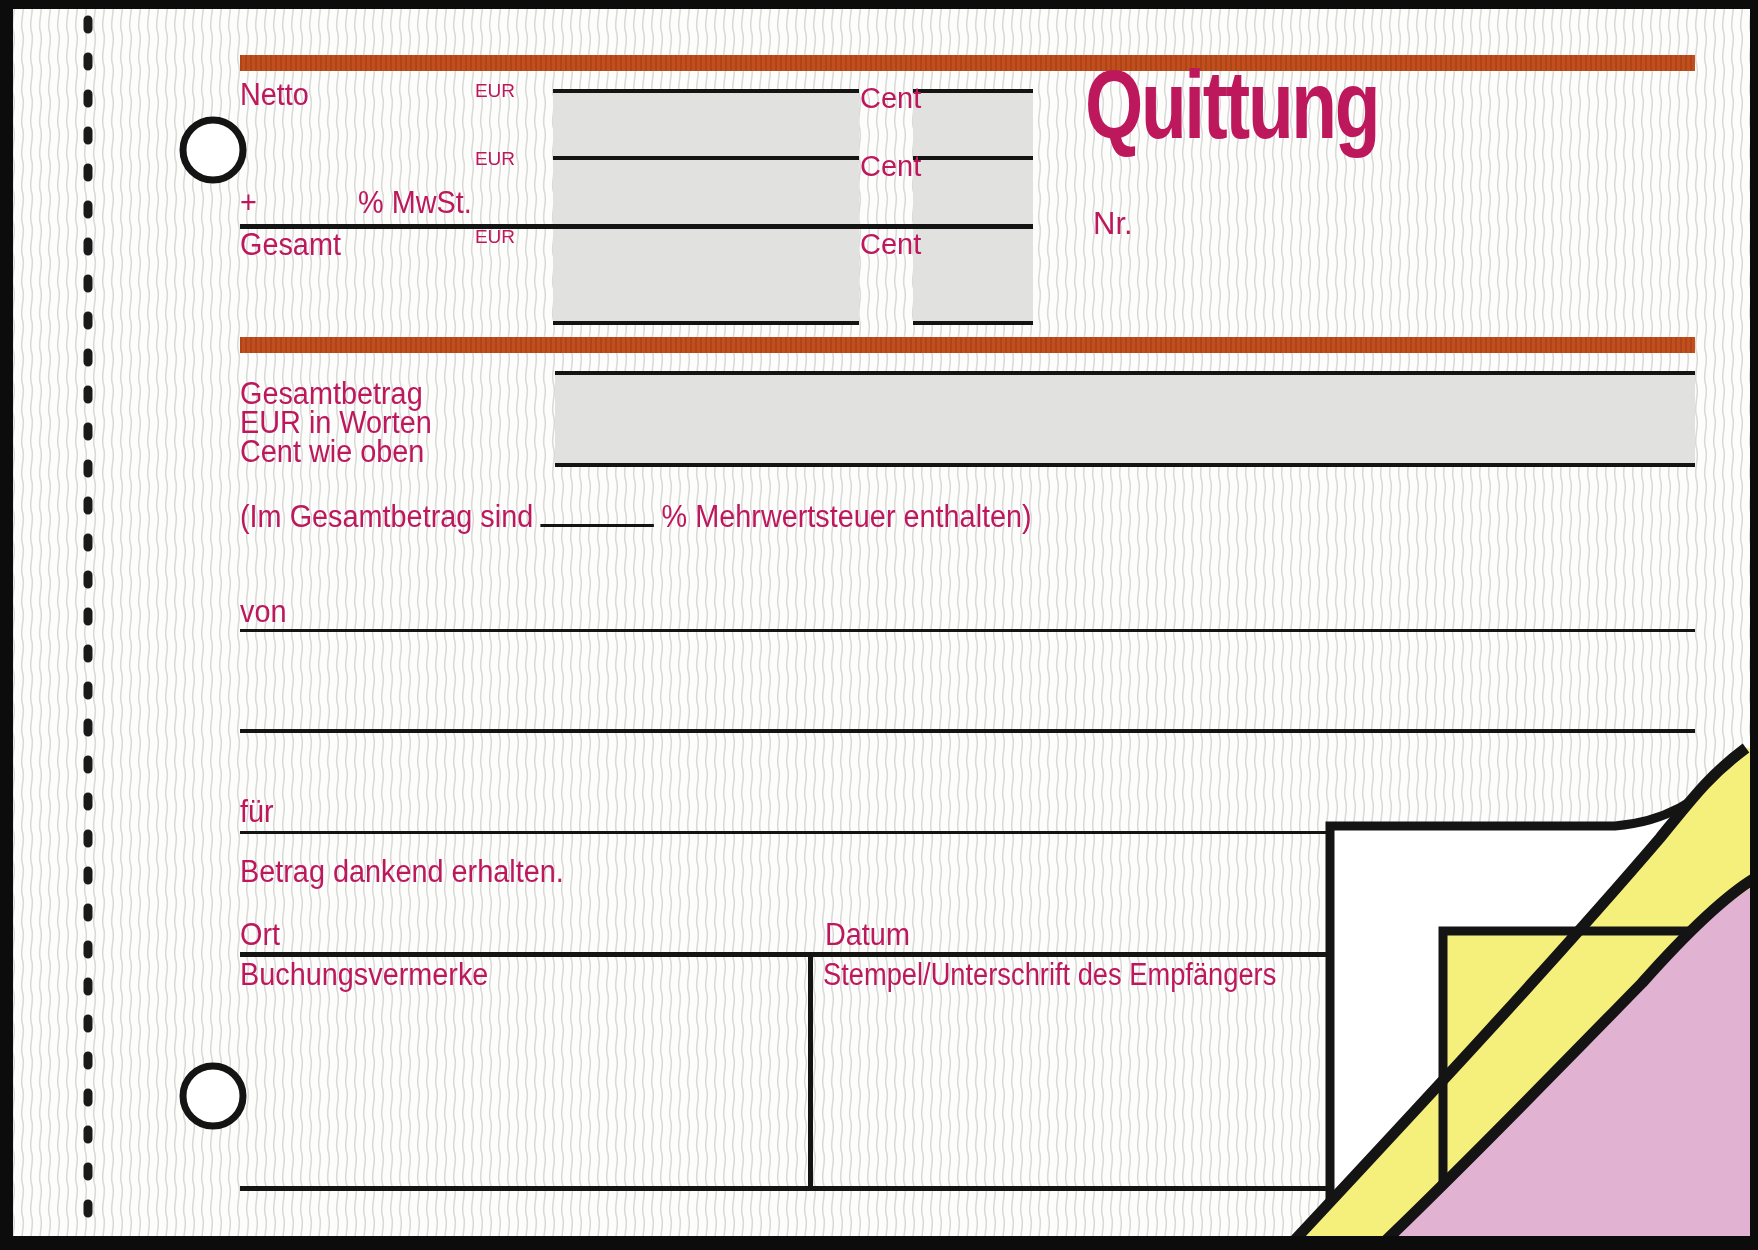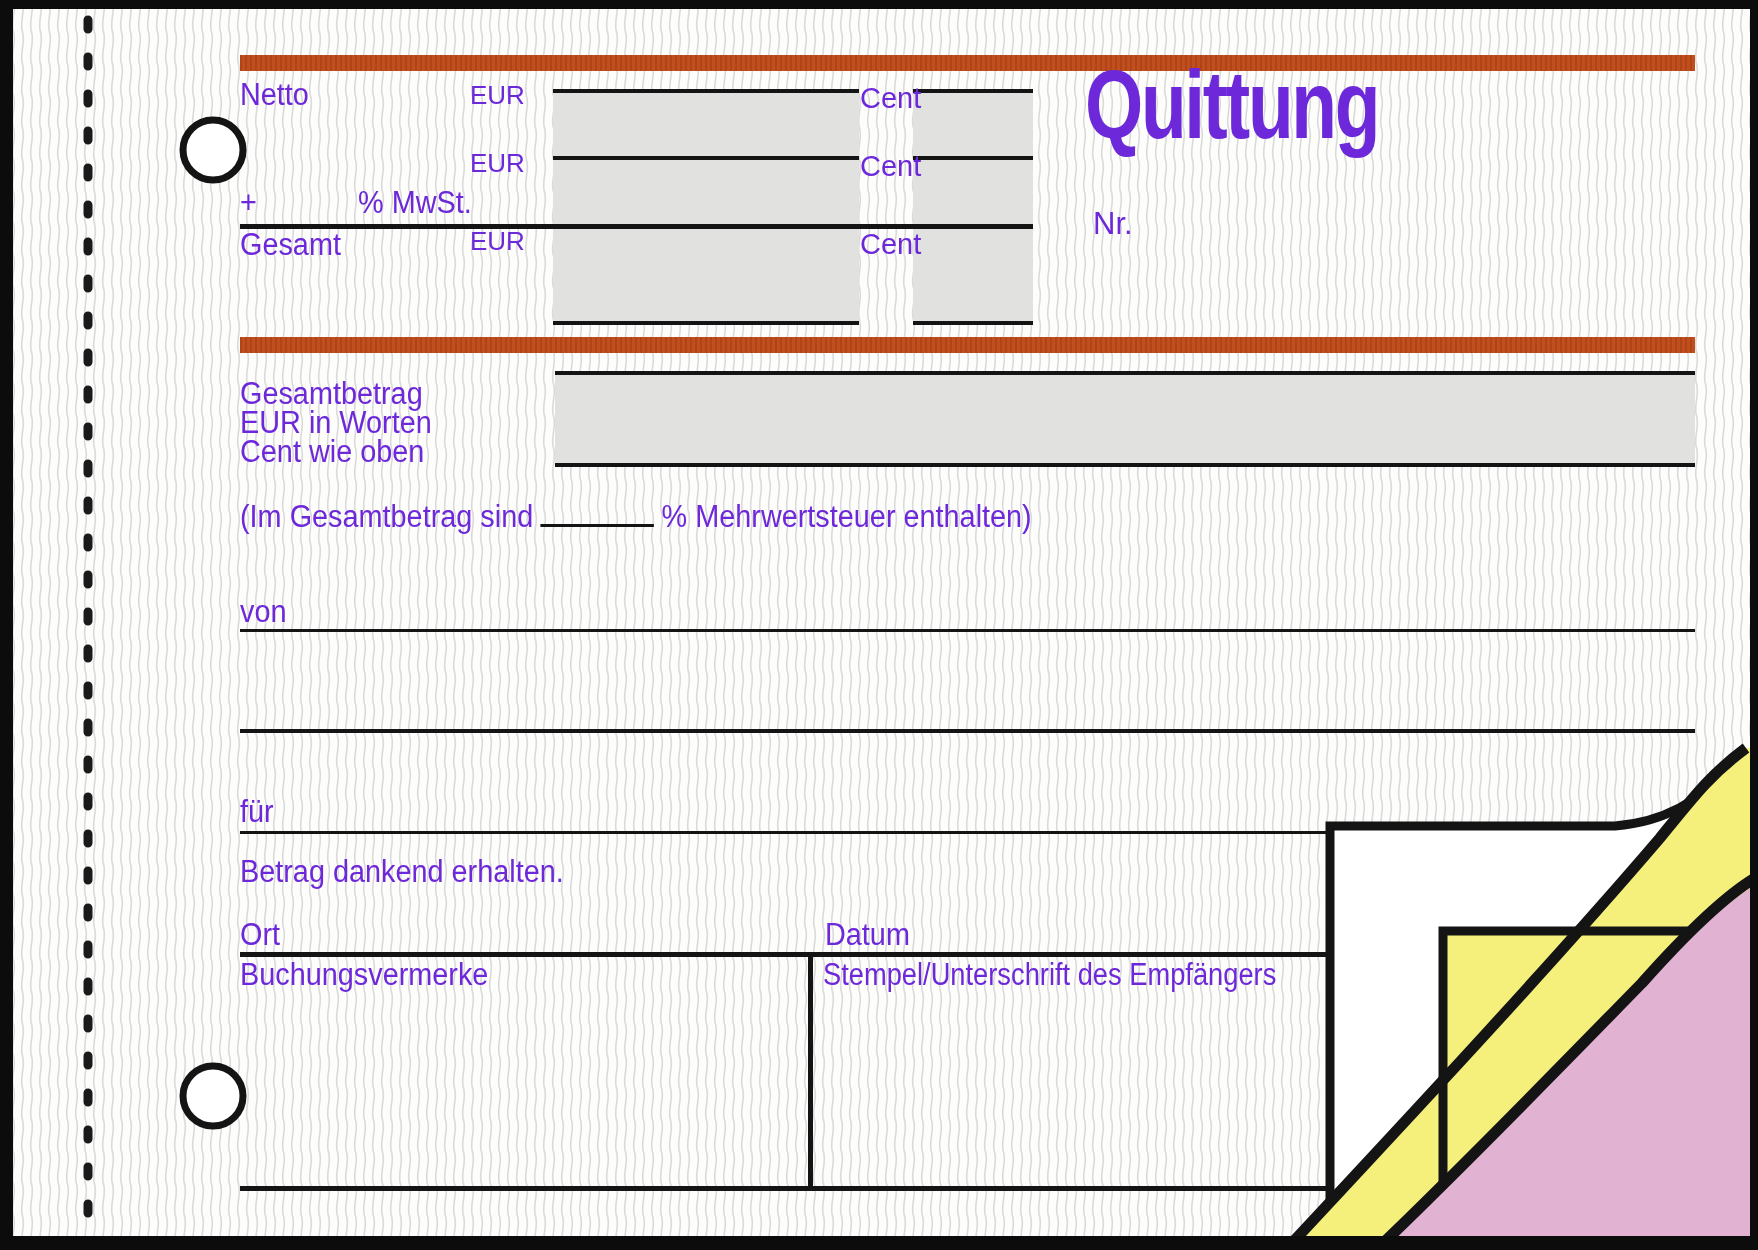--- a/index.html
+++ b/index.html
@@ -1,35 +1,35 @@
 <!DOCTYPE html>
 <html><head>
 <meta charset="utf-8">
 <style>
   html,body{margin:0;padding:0;background:#444;}
   #stage{position:relative;width:1758px;height:1250px;background:#fdfdfc;overflow:hidden;
-         font-family:"Liberation Sans",sans-serif;color:#6d28d9;}
+         font-family:"Liberation Sans",sans-serif;color:#be185d;}
   
   #frame{position:absolute;inset:0;border-style:solid;border-color:#0c0c0c;
          border-width:9px 8px 14px 13px;z-index:40;pointer-events:none;}
   svg{position:absolute;left:0;top:0;}
   #bg-pattern{z-index:0;}
   #corner-svg{z-index:20;}
   #punch-svg{z-index:25;}
   .lbl{position:absolute;font-size:31px;line-height:1.05;white-space:nowrap;z-index:10;
        transform:scaleX(.93);transform-origin:0 0;}
   .bar{position:absolute;left:240px;width:1455px;height:16px;z-index:6;
        background:repeating-linear-gradient(90deg,rgba(90,20,0,.18) 0 2px,rgba(0,0,0,0) 2px 5px);}
   .gbox{position:absolute;background:#e1e1df;z-index:4;}
   .ln{position:absolute;background:#141414;z-index:5;}
   #title{position:absolute;left:1085px;top:57px;font-size:96px;font-weight:bold;
          letter-spacing:-3px;line-height:1;z-index:10;transform:scaleX(.78);
          transform-origin:0 0;white-space:nowrap;}
   #nr{position:absolute;left:1093px;top:206px;font-size:31px;z-index:10;}
-  .eur{position:absolute;left:470px;width:78px;text-align:left;font-size:26px;z-index:10;
+  .eur{position:absolute;left:456px;width:78px;text-align:center;font-size:19px;z-index:10;
        white-space:nowrap;}
   .cent{position:absolute;left:860px;font-size:29px;z-index:10;white-space:nowrap;}
   #worten{position:absolute;left:240px;top:379px;font-size:31px;line-height:29px;z-index:10;
           transform:scaleX(.93);transform-origin:0 0;white-space:nowrap;}
   #note{position:absolute;left:240px;top:499px;font-size:31px;z-index:10;white-space:nowrap;
         transform:scaleX(.93);transform-origin:0 0;}
   .blank{display:inline-block;width:122px;height:4px;border-bottom:3px solid #141414;
          margin:0 8px;}
 </style>
 </head>

